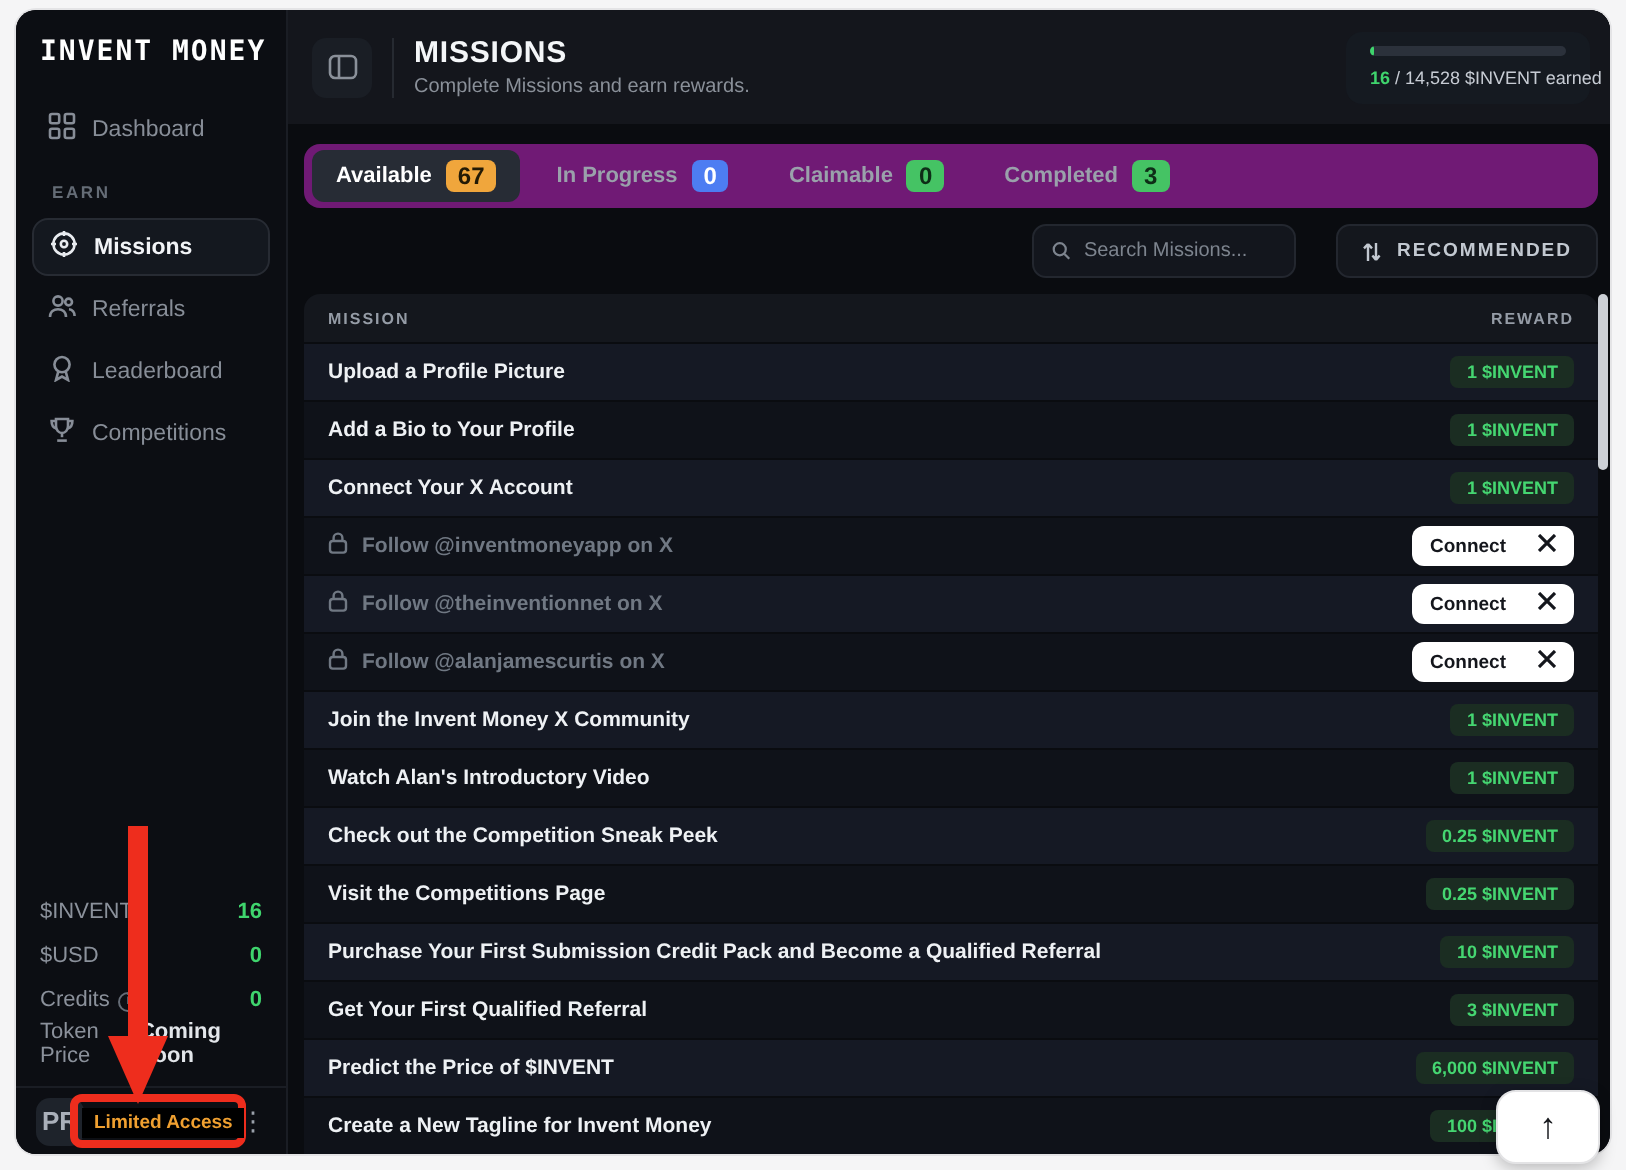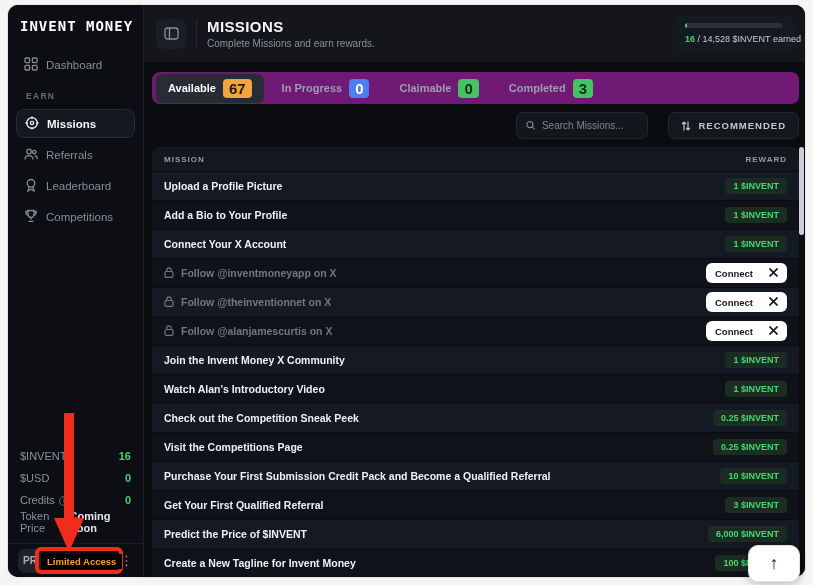--- a/index.html
+++ b/index.html
@@ -13,40 +13,40 @@
   .nav-item { display:flex; align-items:center; gap:8px; height:29px; padding:0 8px; border-radius:8px; color:#878d97; font-size:11.5px; margin-bottom:2px; cursor:pointer; }
   .nav-item svg { flex-shrink:0; }
   .nav-item.active { background:#14181f; border:1px solid #272b33; color:#f2f4f7; font-weight:bold; }
   .section-label { color:#656c76; font-size:8.5px; font-weight:bold; letter-spacing:1.3px; margin:12px 0 8px 10px; }
   .stats { margin-top:auto; padding:0 12px 10px; }
   .stat-row { display:flex; justify-content:space-between; align-items:center; height:22px; font-size:11px; color:#8b919b; }
   .stat-val { font-weight:bold; color:#e3e6ea; }
   .stat-val.green { color:#3fd46d; }
   .info-i { display:inline-block; width:10px; height:10px; border:1px solid #656c76; border-radius:50%; font-size:7px; line-height:8px; text-align:center; color:#656c76; margin-left:4px; vertical-align:1px; }
   .user-row { border-top:1px solid #1a1d24; height:34px; display:flex; align-items:center; gap:8px; padding:0 10px; }
-  .avatar { width:24px; height:24px; border-radius:7px; background:#1e232b; color:#aab0ba; font-size:10px; font-weight:bold; display:flex; align-items:center; justify-content:center; }
+  .avatar { width:24px; height:24px; border-radius:7px; background:#1e232b; color:#aab0ba; font-size:13px; font-weight:bold; display:flex; align-items:center; justify-content:center; }
   .dots { margin-left:auto; color:#9aa0aa; font-size:13px; cursor:pointer; }
 
   
   .main { flex:1; position:relative; background:#0a0c10; display:flex; flex-direction:column; }
   .topbar { height:57px; background:#14161c; display:flex; align-items:center; gap:10px; padding:0 10px 0 12px; flex-shrink:0; }
   .panel-btn { width:30px; height:30px; background:#1a1e25; border-radius:7px; display:flex; align-items:center; justify-content:center; cursor:pointer; flex-shrink:0; }
   .vdiv { width:1px; height:30px; background:#262a31; }
   .title { color:#f4f6f8; font-size:15px; font-weight:800; letter-spacing:0.4px; }
   .subtitle { color:#8a9099; font-size:10px; margin-top:3px; }
   .earned-card { margin-left:auto; background:#151a21; border-radius:8px; padding:7px 12px 8px; width:122px; }
   .progress-track { height:5px; background:#2b313b; border-radius:3px; overflow:hidden; }
   .progress-fill { height:100%; width:2%; background:#3fd46d; border-radius:3px; }
   .earned-text { margin-top:6px; font-size:9px; color:#c7ccd4; white-space:nowrap; }
   .earned-text b { color:#3fd46d; }
 
   .tabsbar { margin:10px 6px 0 8px; height:32px; background:#701a75; border-radius:8px; display:flex; align-items:center; padding:0 4px; gap:6px; }
   .tab { display:flex; align-items:center; gap:7px; padding:5px 12px; border-radius:6px; color:#9aa1ab; font-size:11px; font-weight:bold; cursor:pointer; }
   .tab.active { background:#272c35; color:#ffffff; }
-  .count-badge { border-radius:4px; padding:1px 6px; font-size:15px; font-weight:bold; }
+  .count-badge { border-radius:4px; padding:1px 6px; font-size:12px; font-weight:bold; }
 
   .toolbar { margin:8px 6px 0 8px; display:flex; justify-content:flex-end; gap:20px; }
   .searchbox { width:132px; height:27px; background:#13161d; border:1px solid #23272f; border-radius:7px; display:flex; align-items:center; gap:6px; padding:0 9px; }
   .searchbox input { background:transparent; border:none; outline:none; color:#cfd3da; font-size:10px; width:100%; font-family:"Liberation Sans", sans-serif; }
   .searchbox input::placeholder { color:#7d848e; }
   .sort-btn { height:27px; background:#14171d; border:1px solid #23272f; border-radius:7px; display:flex; align-items:center; gap:7px; padding:0 12px; color:#c2c8d0; font-size:9.5px; font-weight:bold; letter-spacing:1px; cursor:pointer; }
 
   .table { margin:8px 6px 0 8px; border-radius:8px 8px 0 0; overflow:hidden; }
   .thead { height:24px; background:#14171d; display:flex; align-items:center; justify-content:space-between; padding:0 12px; color:#959ca6; font-size:8px; font-weight:bold; letter-spacing:1px; }
   .row { height:29px; display:flex; align-items:center; justify-content:space-between; padding:0 12px; border-top:1px solid #0a0c10; }

